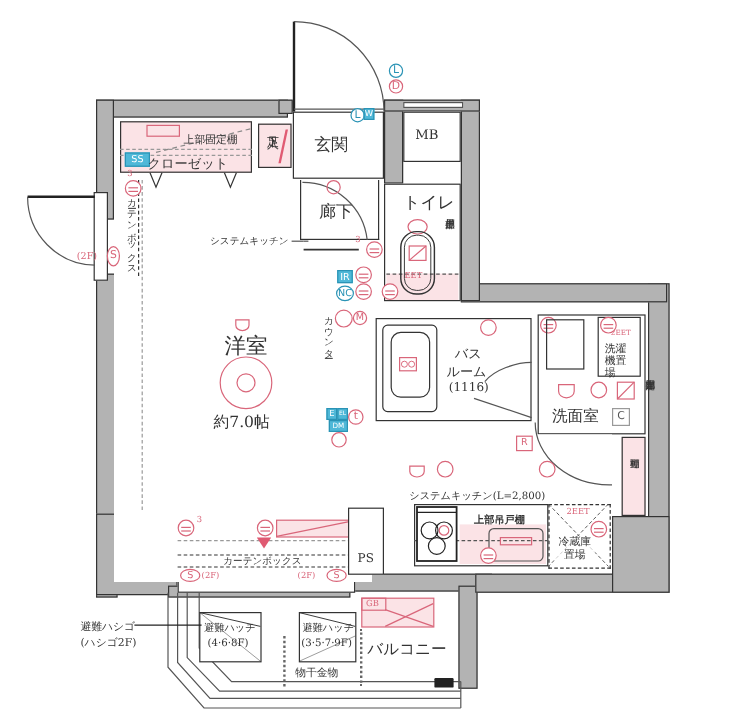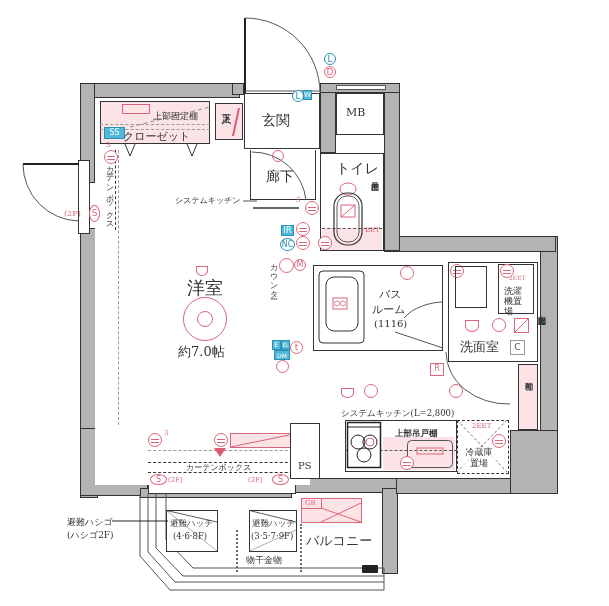--- a/index.html
+++ b/index.html
@@ -115,21 +115,21 @@
 <span class="lbl big" style="left:336px;top:160px;">トイレ</span>
 <span class="lbl vtext" style="left:368px;top:176px;font-size:8px;">上部吊戸棚</span>
 <div class="abs pink" style="left:322px;top:228px;width:60px;height:21px;border-top:1px dashed #555;"></div>
 <svg style="left:333px;top:183px;" width="30" height="64">
   <ellipse cx="15" cy="6" rx="8" ry="6" fill="none" stroke="#d9667a" stroke-width="1"></ellipse>
   <rect x="1" y="10" width="28" height="52" rx="13" fill="none" stroke="#333" stroke-width="1.2"></rect>
   <rect x="4" y="13" width="22" height="46" rx="10" fill="none" stroke="#333" stroke-width="0.8"></rect>
   <rect x="8" y="22" width="14" height="12" fill="none" stroke="#d9667a" stroke-width="1"></rect>
   <line x1="8" y1="34" x2="22" y2="22" stroke="#d9667a" stroke-width="1"></line>
 </svg>
-<span class="pinktxt" style="left:334px;top:226px;font-size:7px;padding-left:31px;">EET</span>
+<span class="pinktxt" style="left:306px;top:226px;font-size:7px;padding-left:31px;">EET</span>
 <div class="outlet" style="left:318px;top:236px;"></div>
 
 <div class="outlet" style="left:305px;top:201px;"></div>
 <span class="pinktxt" style="left:296px;top:196px;font-size:7px;">3</span>
 <span class="badge-b" style="left:281px;top:225px;width:13px;height:11px;">IR</span>
 <div class="outlet" style="left:296px;top:222px;"></div>
 <span class="ring-b" style="left:280px;top:238px;width:15px;height:13px;line-height:11px;font-size:8px;">NC</span>
 <div class="outlet" style="left:296px;top:236px;"></div>
 <div class="circ" style="left:279px;top:258px;width:15px;height:15px;"></div>
 <span class="ring-p" style="left:294px;top:259px;width:12px;height:12px;line-height:10px;font-size:8px;">M</span>

